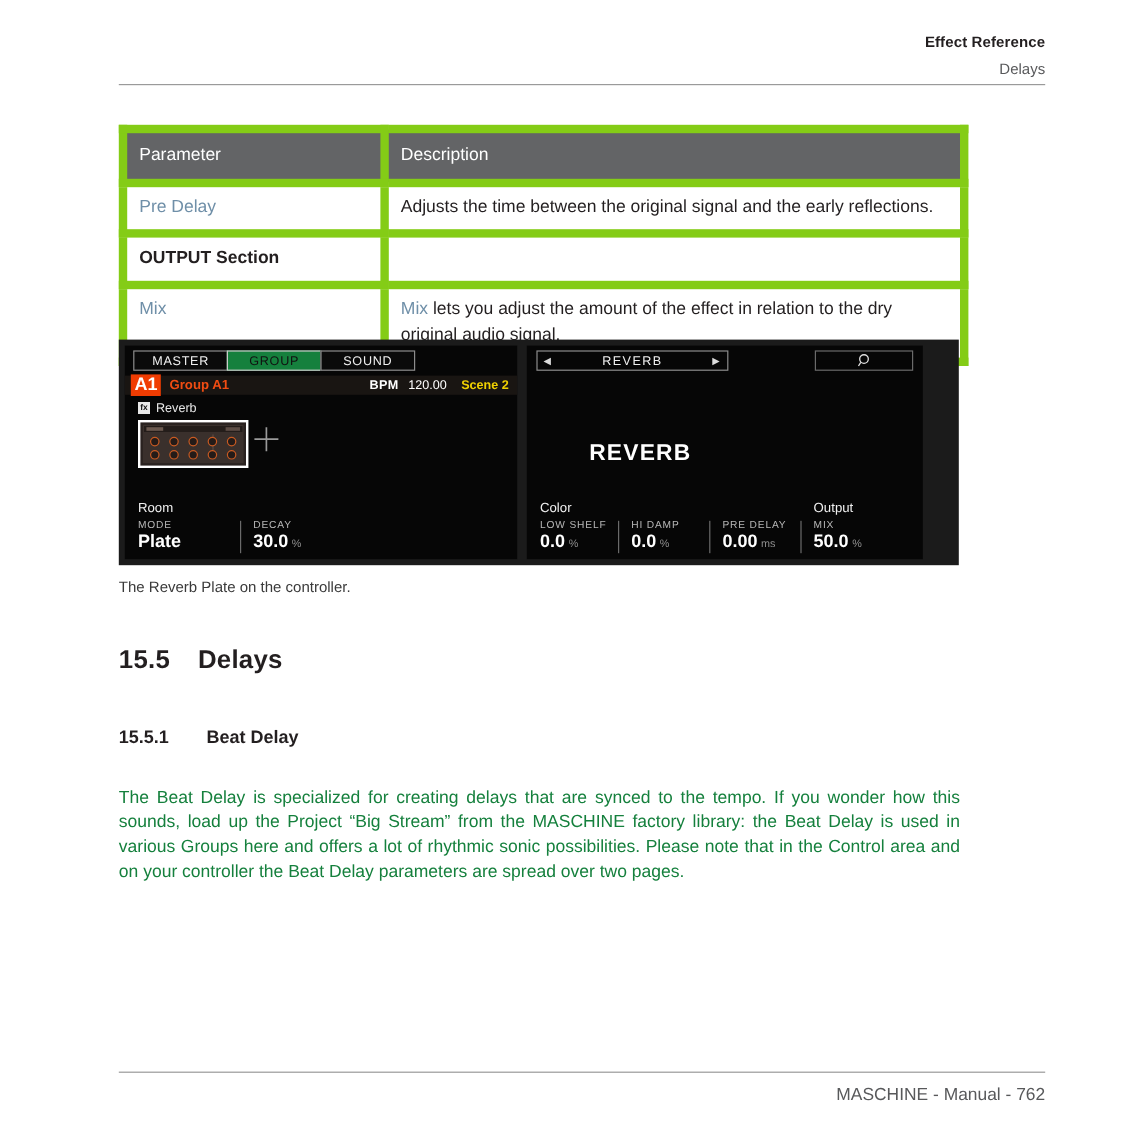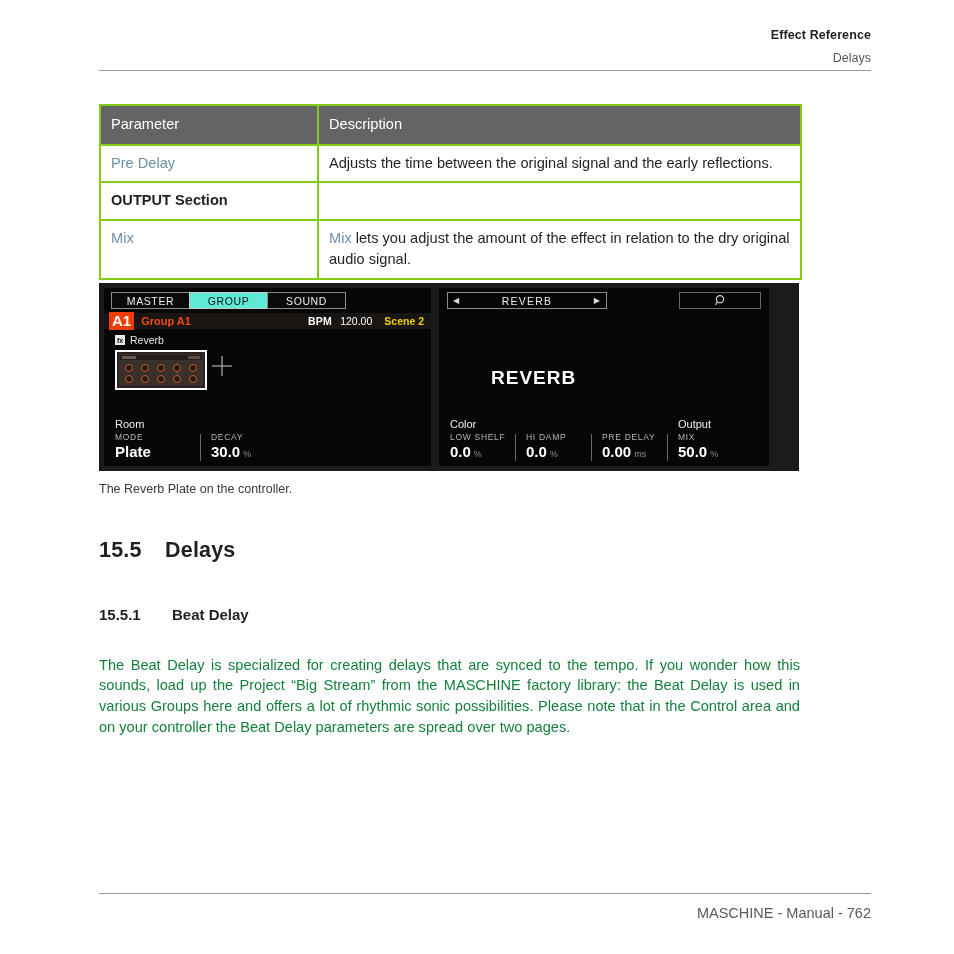--- a/index.html
+++ b/index.html
@@ -40,21 +40,21 @@
   #param-table {
     position: absolute;
     left: 99px; top: 104px;
     width: 701px;
     border-collapse: collapse;
     table-layout: fixed;
   }
   #param-table col.c1 { width: 218px; }
   #param-table col.c2 { width: 483px; }
   #param-table th, #param-table td {
-    border: 2px solid #84cc16;
+    border: 7px solid #84cc16;
     padding: 7px 10px 8px 10px;
     vertical-align: top;
     font-size: 14.6px;
     line-height: 1.42;
   }
   #param-table thead th {
     background: #636466;
     color: #ffffff;
     font-weight: normal;
     text-align: left;
@@ -92,21 +92,21 @@
     width: 79px;
     border: 1px solid #8c8c8c;
     margin-left: -1px;
     color: #efefef;
     background: #0a0a0a;
     font-size: 10.5px;
     letter-spacing: .6px;
     display:flex; align-items:center; justify-content:center;
   }
   .tabbar .tab.selected {
-    background: #5eead4;
+    background: #15803d;
     color: #111111;
     border-color: #c9c9c9;
   }
   .infobar {
     position:absolute; left:0; top:25px; width:100%;
     height:16px;
     background:#191512;
     display:flex; align-items:center;
   }
   .badge-a1 {

